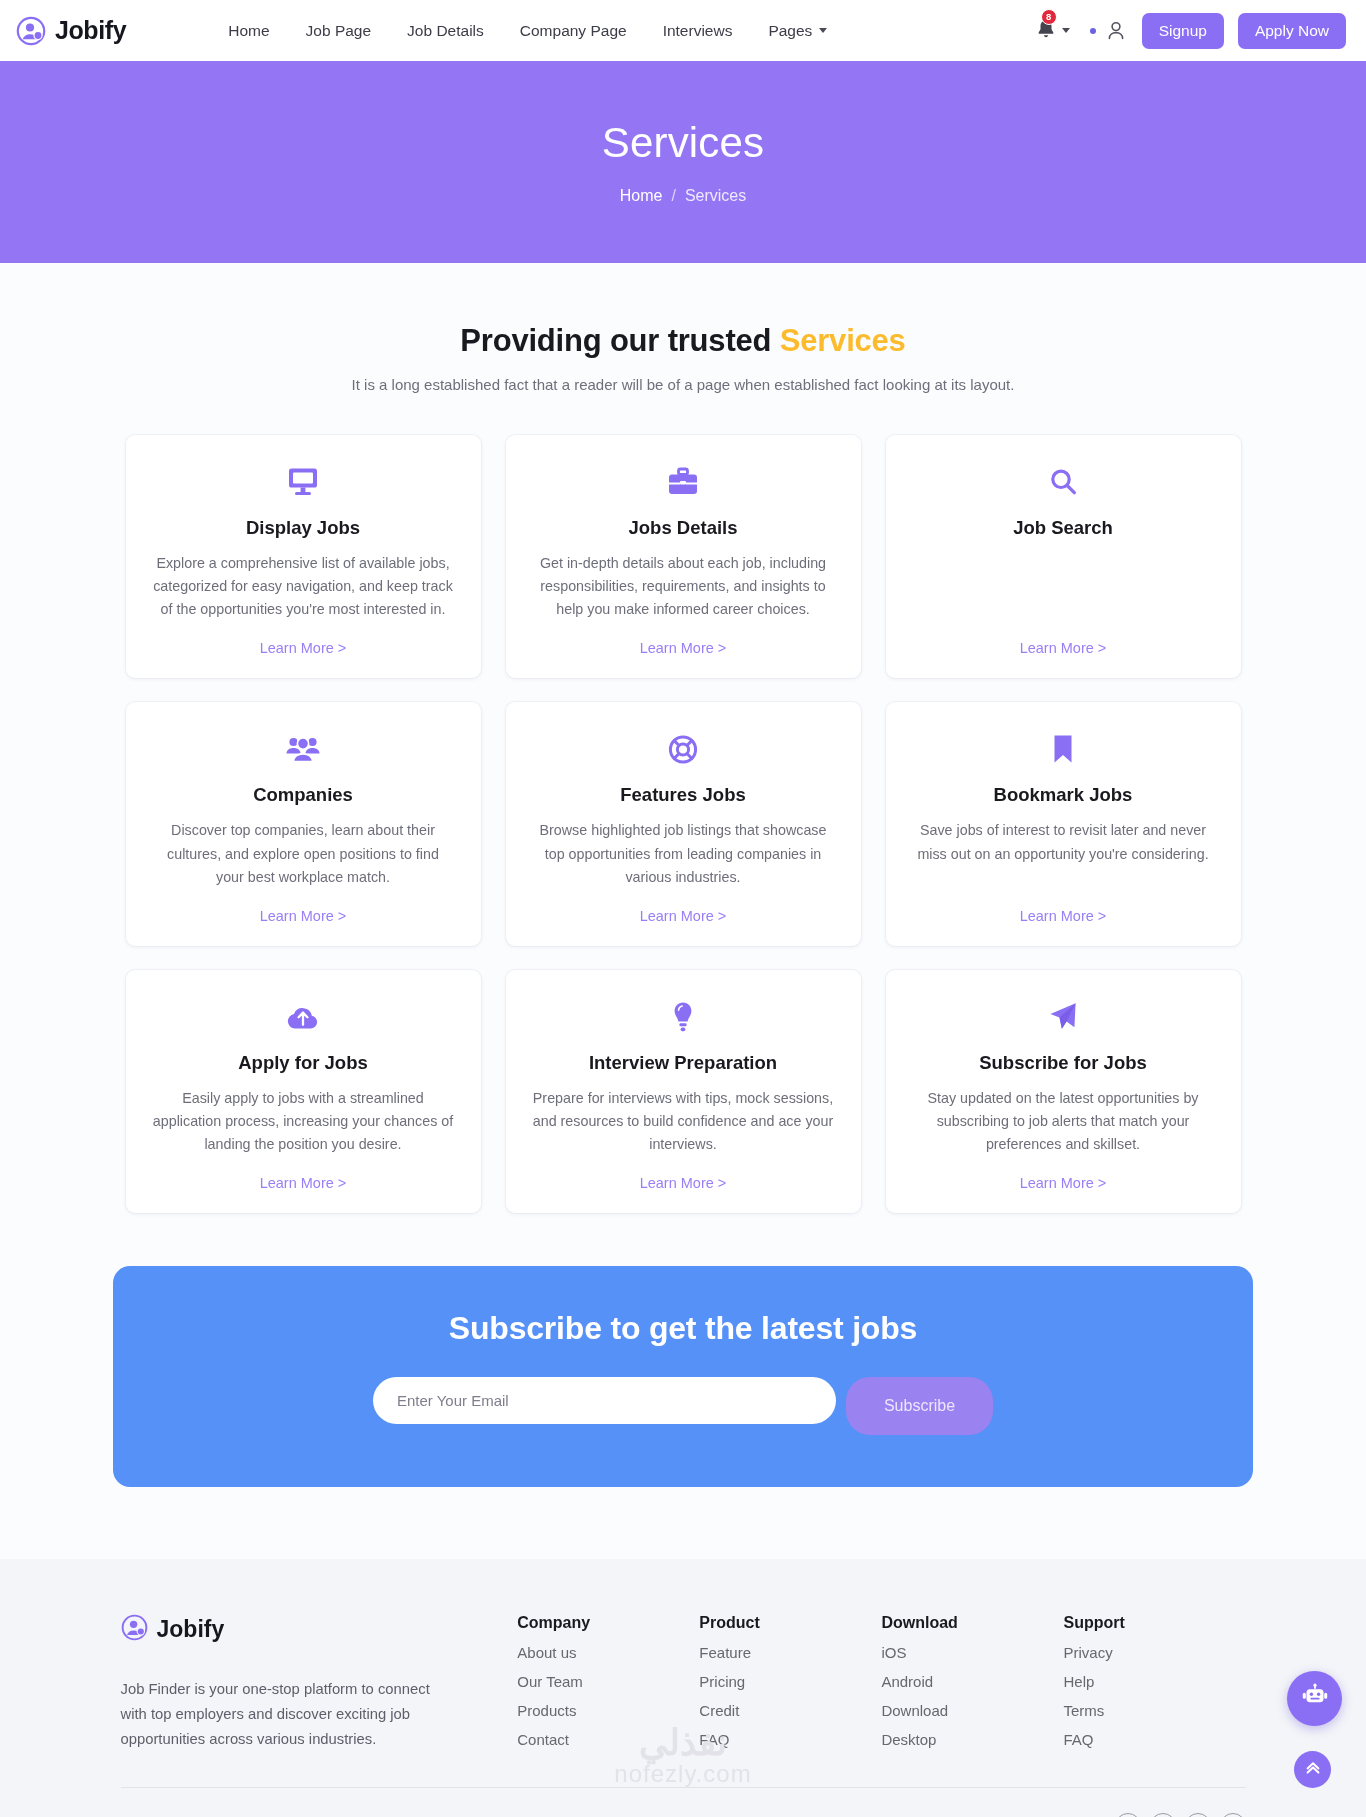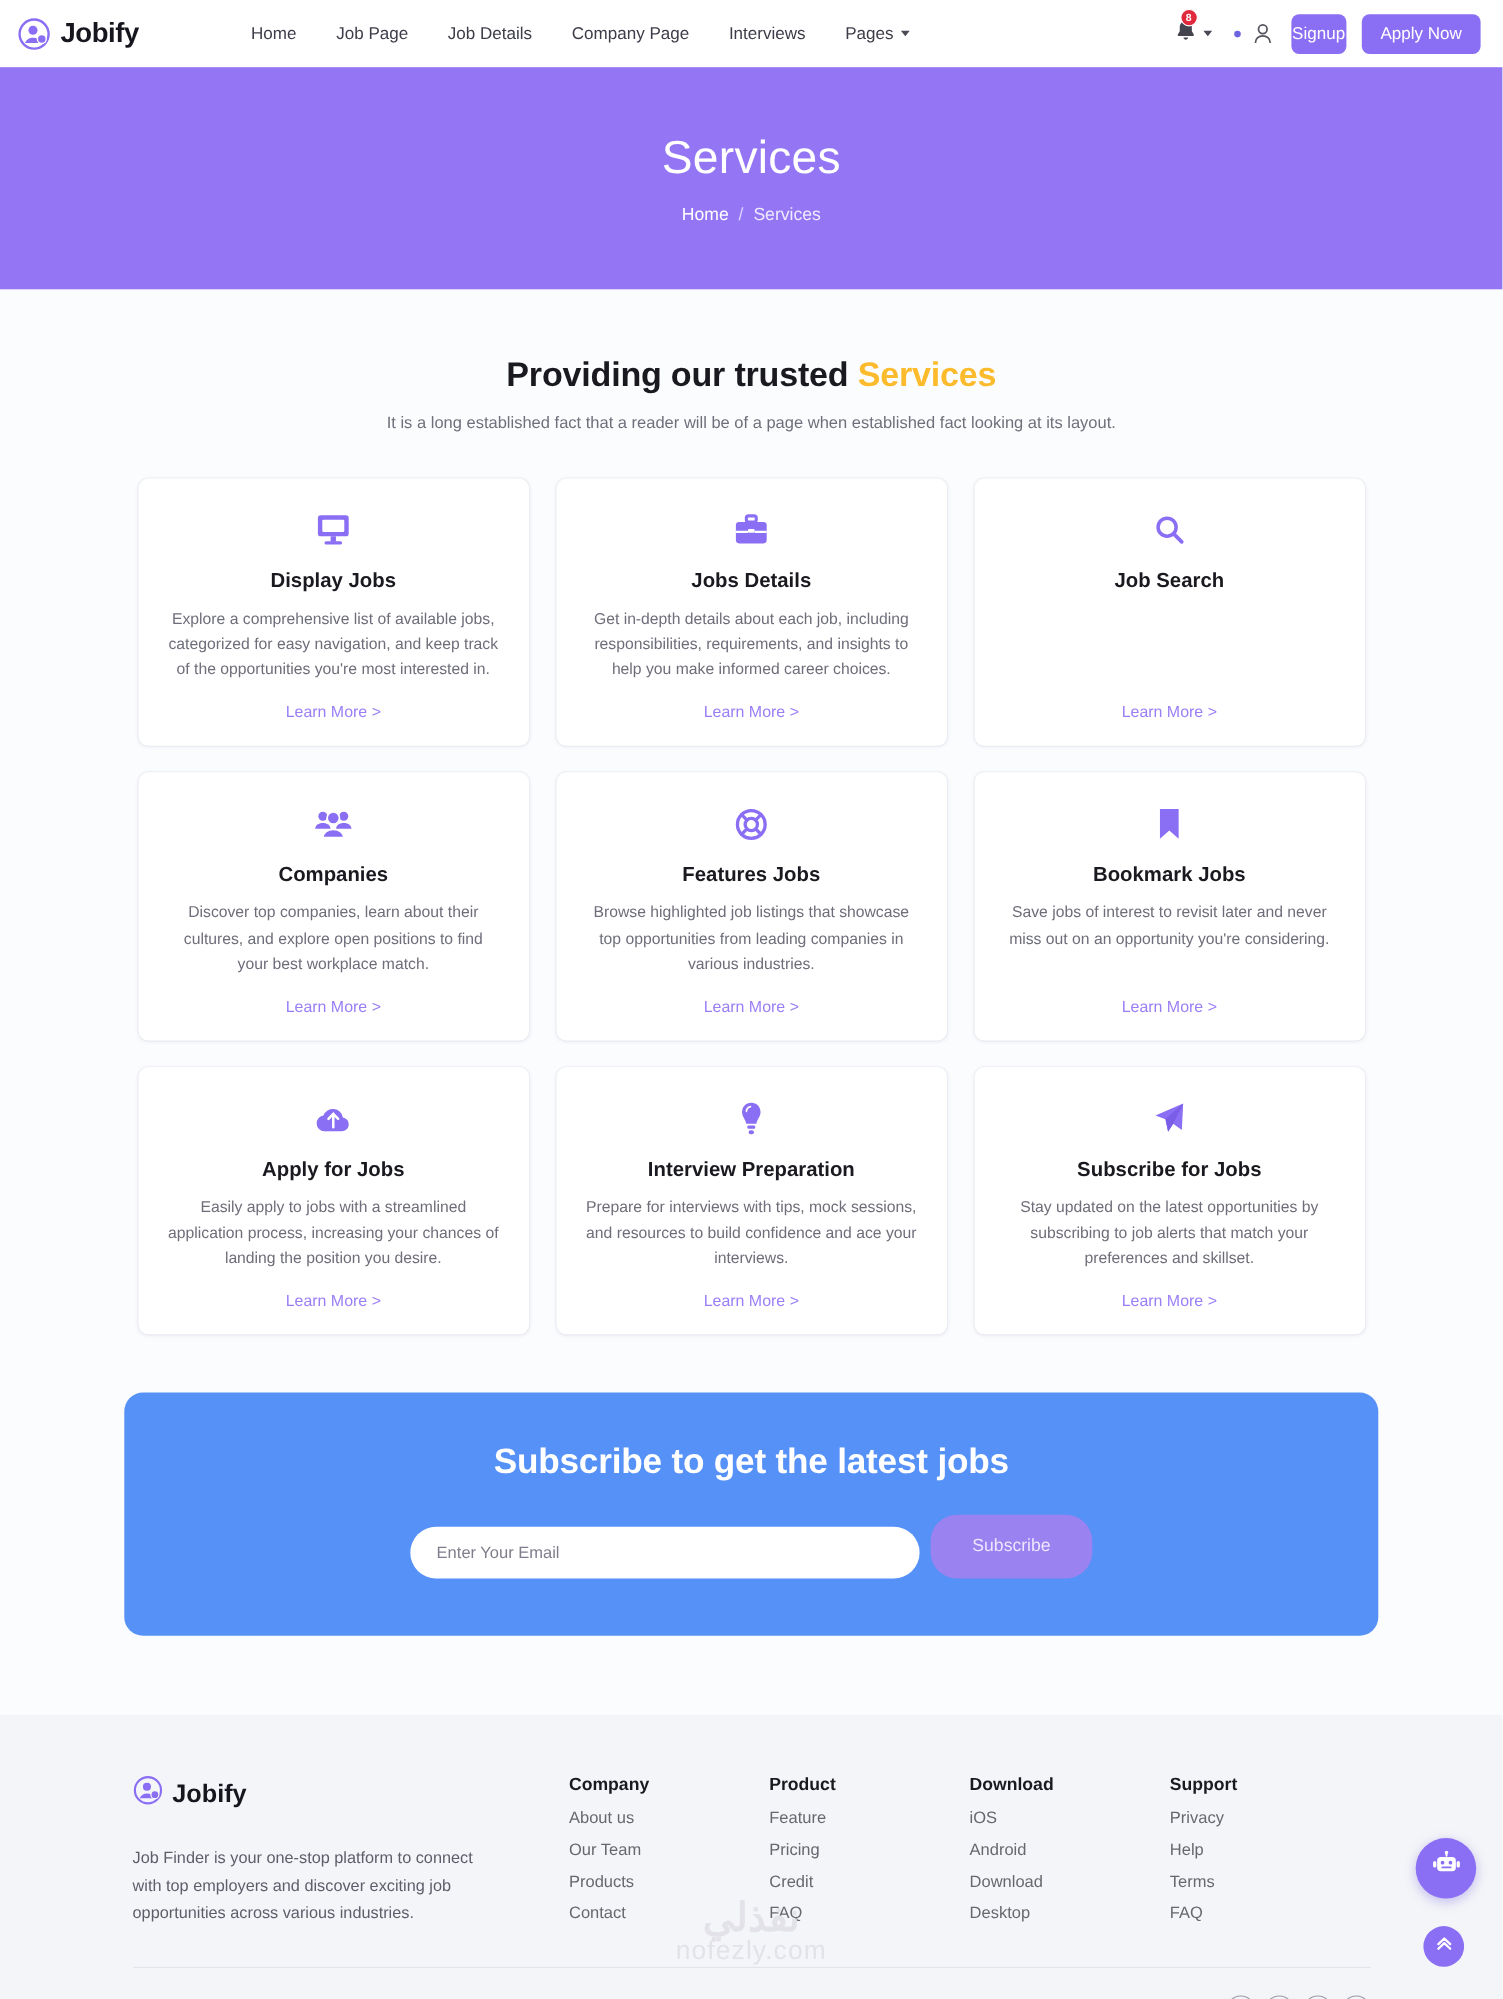--- a/index.html
+++ b/index.html
@@ -55,21 +55,21 @@
     border-radius: 9px;
     display: flex; align-items: center; justify-content: center;
     padding: 0 3px;
     border: 1.5px solid #fff;
   }
   .dot-purple { width: 6px; height: 6px; border-radius: 50%; background: #6c63e0; margin: 0 10px 0 14px; }
   .user-ico { cursor: pointer; margin-right: 16px; display:flex; align-items:center;}
   .btn-signup {
     background: #8a6ef3; color: #fff; border: none;
     font-size: 15.5px; font-weight: 500;
-    padding: 9px 1px; border-radius: 7px; cursor: pointer;
+    padding: 9px 17px; border-radius: 7px; cursor: pointer;
     font-family: inherit;
   }
   .btn-apply {
     background: #8a6ef3; color: #fff; border: none;
     font-size: 15.5px; font-weight: 500;
     padding: 9px 17px; border-radius: 7px; cursor: pointer;
     margin-left: 14px;
     font-family: inherit;
   }
 
@@ -134,21 +134,21 @@
 
   
   .subscribe-wrap { width: 1140px; margin: 53px auto 0; }
   .subscribe {
     background: #5691f7;
     border-radius: 17px;
     padding: 44px 0 52px;
     text-align: center;
   }
   .subscribe h2 { font-size: 32px; color: #fff; font-weight: 700; letter-spacing: -0.2px; }
-  .sub-form { margin-top: 30px; display: flex; justify-content: center; align-items: flex-end; gap: 28px; }
+  .sub-form { margin-top: 30px; display: flex; justify-content: center; align-items: flex-start; gap: 28px; }
   .sub-input {
     width: 463px; height: 47px;
     border: none; border-radius: 24px;
     background: #fff;
     padding: 0 24px;
     font-size: 15px; color: #5b5b68;
     font-family: inherit;
     outline: none;
   }
   .sub-input::placeholder { color: #7e7e8c; }

